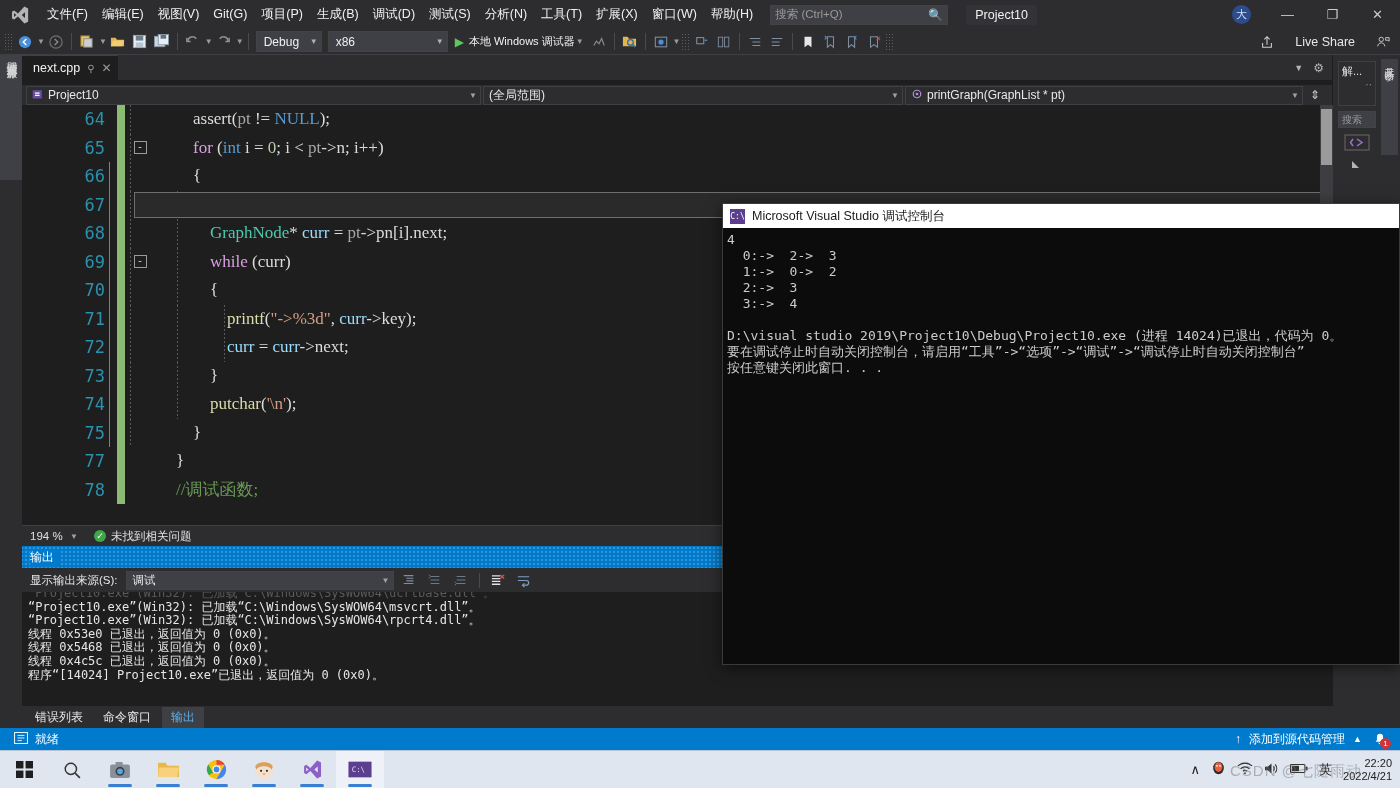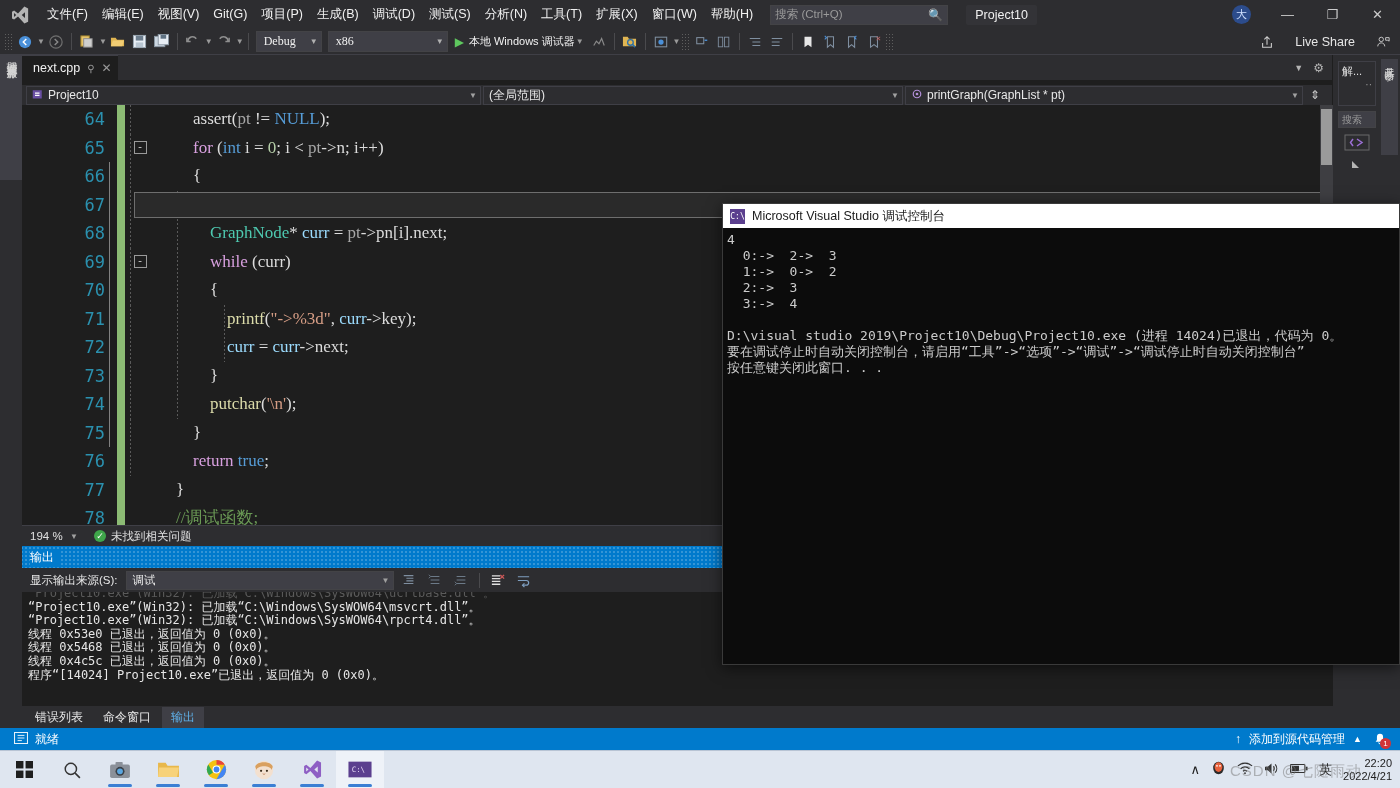--- a/index.html
+++ b/index.html
@@ -61,21 +61,21 @@
     min-width: 22px; height: 22px; display:flex; align-items:center; justify-content:center;
     color: #c8c8c8; font-size: 13px; padding: 0 2px;
   }
   .tb-sep { width: 1px; height: 17px; background: #4a4a4d; margin: 0 4px; }
   .tb-caret { color: #9a9a9a; font-size: 8px; margin-left: 1px; }
   .tb-combo {
     height: 21px; background: #3f3f46; border: 1px solid #434346;
     display: flex; align-items: center; padding: 0 3px 0 7px;
     font-size: 12px; color: #f1f1f1; margin: 0 3px;
   }
-  .tb-combo .lbl { flex: 1; font-family: Liberation Serif, serif; }
+  .tb-combo .lbl { flex: 1; }
   .tb-combo .arr { color: #b0b0b0; font-size: 8px; padding-left: 8px; }
   .tb-run { display: flex; align-items: center; height: 22px; padding: 0 4px; }
   .tb-run .tri { color: #5ec75e; font-size: 12px; margin-right: 5px; }
   .tb-run .lbl { font-size: 11px; color: #f1f1f1; white-space: nowrap; }
   .liveshare {
     margin-left: auto; display: flex; align-items: center; gap: 21px;
     color: #e6e6e6; font-size: 12.5px; padding-right: 10px;
   }
 
   
@@ -567,21 +567,20 @@
         <div class="crow"><div class="gutter-num">67</div><div class="gutter-mark"></div><div class="fold"></div><div class="code-txt"><span class="pl">            </span><span class="fn">printf</span><span class="pl">(</span><span class="st">"%3d:"</span><span class="pl">, </span><span class="gy">pt</span><span class="pl">-&gt;</span><span class="mb">pn</span><span class="pl">[i].</span><span class="mb">key</span><span class="pl">);</span></div><div class="vline" style="left: 87px;"></div><div class="guide" style="left: 108px;"></div><div class="guide" style="left: 155px;"></div></div>
         <div class="sel-box" style="top: 86.5px;"></div>
         <div class="crow"><div class="gutter-num">68</div><div class="gutter-mark"></div><div class="fold"></div><div class="code-txt"><span class="pl">            </span><span class="ty">GraphNode</span><span class="pl">* </span><span class="id">curr</span><span class="pl"> = </span><span class="gy">pt</span><span class="pl">-&gt;</span><span class="mb">pn</span><span class="pl">[i].</span><span class="mb">next</span><span class="pl">;</span></div><div class="vline" style="left: 87px;"></div><div class="guide" style="left: 108px;"></div><div class="guide" style="left: 155px;"></div></div>
         <div class="crow"><div class="gutter-num">69</div><div class="gutter-mark"></div><div class="fold"><div class="foldbox">-</div></div><div class="code-txt"><span class="pl">            </span><span class="k">while</span><span class="pl"> (</span><span class="pl">curr</span><span class="pl">)</span></div><div class="vline" style="left: 87px;"></div><div class="guide" style="left: 108px;"></div><div class="guide" style="left: 155px;"></div></div>
         <div class="crow"><div class="gutter-num">70</div><div class="gutter-mark"></div><div class="fold"></div><div class="code-txt"><span class="pl">            {</span></div><div class="vline" style="left: 87px;"></div><div class="guide" style="left: 108px;"></div><div class="guide" style="left: 155px;"></div></div>
         <div class="crow"><div class="gutter-num">71</div><div class="gutter-mark"></div><div class="fold"></div><div class="code-txt"><span class="pl">                </span><span class="fn">printf</span><span class="pl">(</span><span class="st">"-&gt;%3d"</span><span class="pl">, </span><span class="id">curr</span><span class="pl">-&gt;</span><span class="mb">key</span><span class="pl">);</span></div><div class="vline" style="left: 87px;"></div><div class="guide" style="left: 108px;"></div><div class="guide" style="left: 155px;"></div><div class="guide" style="left: 202px;"></div></div>
         <div class="crow"><div class="gutter-num">72</div><div class="gutter-mark"></div><div class="fold"></div><div class="code-txt"><span class="pl">                </span><span class="id">curr</span><span class="pl"> = </span><span class="id">curr</span><span class="pl">-&gt;</span><span class="mb">next</span><span class="pl">;</span></div><div class="vline" style="left: 87px;"></div><div class="guide" style="left: 108px;"></div><div class="guide" style="left: 155px;"></div><div class="guide" style="left: 202px;"></div></div>
         <div class="crow"><div class="gutter-num">73</div><div class="gutter-mark"></div><div class="fold"></div><div class="code-txt"><span class="pl">            }</span></div><div class="vline" style="left: 87px;"></div><div class="guide" style="left: 108px;"></div><div class="guide" style="left: 155px;"></div></div>
         <div class="crow"><div class="gutter-num">74</div><div class="gutter-mark"></div><div class="fold"></div><div class="code-txt"><span class="pl">            </span><span class="fn">putchar</span><span class="pl">(</span><span class="st">'\n'</span><span class="pl">);</span></div><div class="vline" style="left: 87px;"></div><div class="guide" style="left: 108px;"></div><div class="guide" style="left: 155px;"></div></div>
         <div class="crow"><div class="gutter-num">75</div><div class="gutter-mark"></div><div class="fold"></div><div class="code-txt"><span class="pl">        }</span></div><div class="vline" style="left: 87px;"></div><div class="guide" style="left: 108px;"></div></div>
-        <div class="crow"><div class="gutter-num">76</div><div class="gutter-mark"></div><div class="fold"></div><div class="code-txt"><span class="pl">        </span><span class="k">return</span><span class="pl"> </span><span class="kb">true</span><span class="pl">;</span></div><div class="guide" style="left: 108px;"></div></div>
         <div class="crow"><div class="gutter-num">77</div><div class="gutter-mark"></div><div class="fold"></div><div class="code-txt"><span class="pl">    }</span></div></div>
         <div class="crow"><div class="gutter-num">78</div><div class="gutter-mark"></div><div class="fold"></div><div class="code-txt"><span class="cm">    //调试函数;</span></div></div>
       </div>
   </div>
 
   <div class="overview">
     <div class="ov-thumb" style="top:4px;height:56px;"></div>
     <div class="ov-mark" style="top:120px;"></div>
     <div class="ov-mark" style="top:131px;"></div>
   </div>

